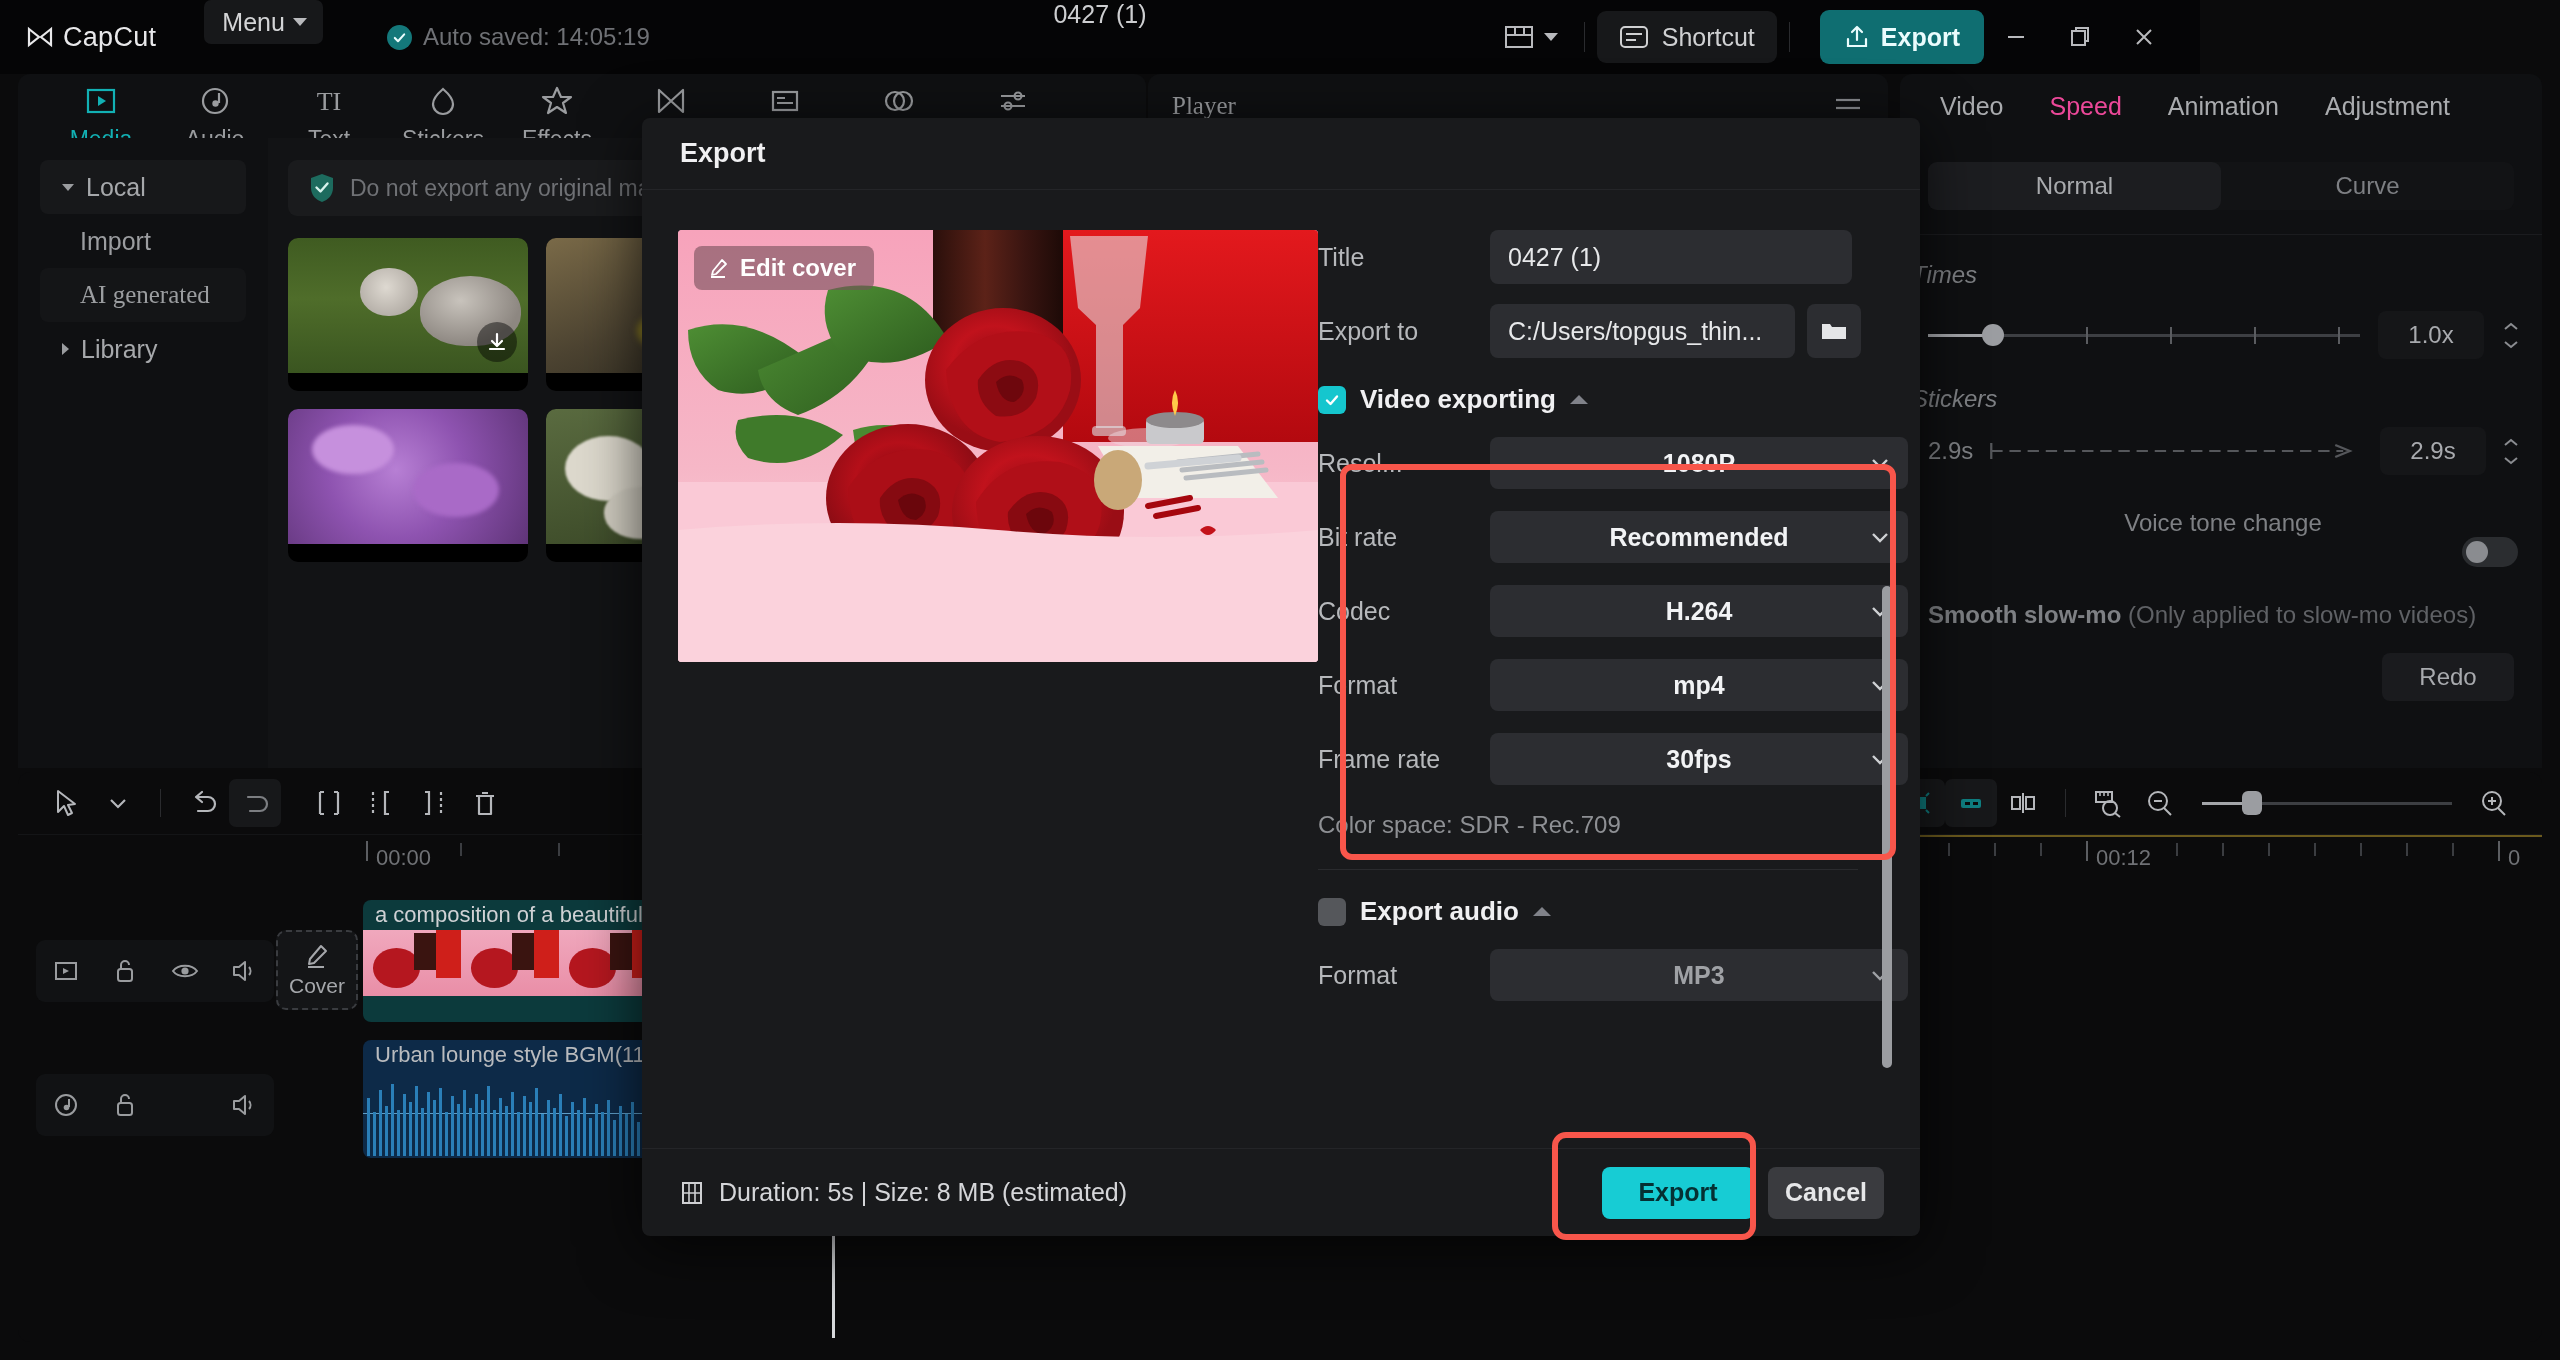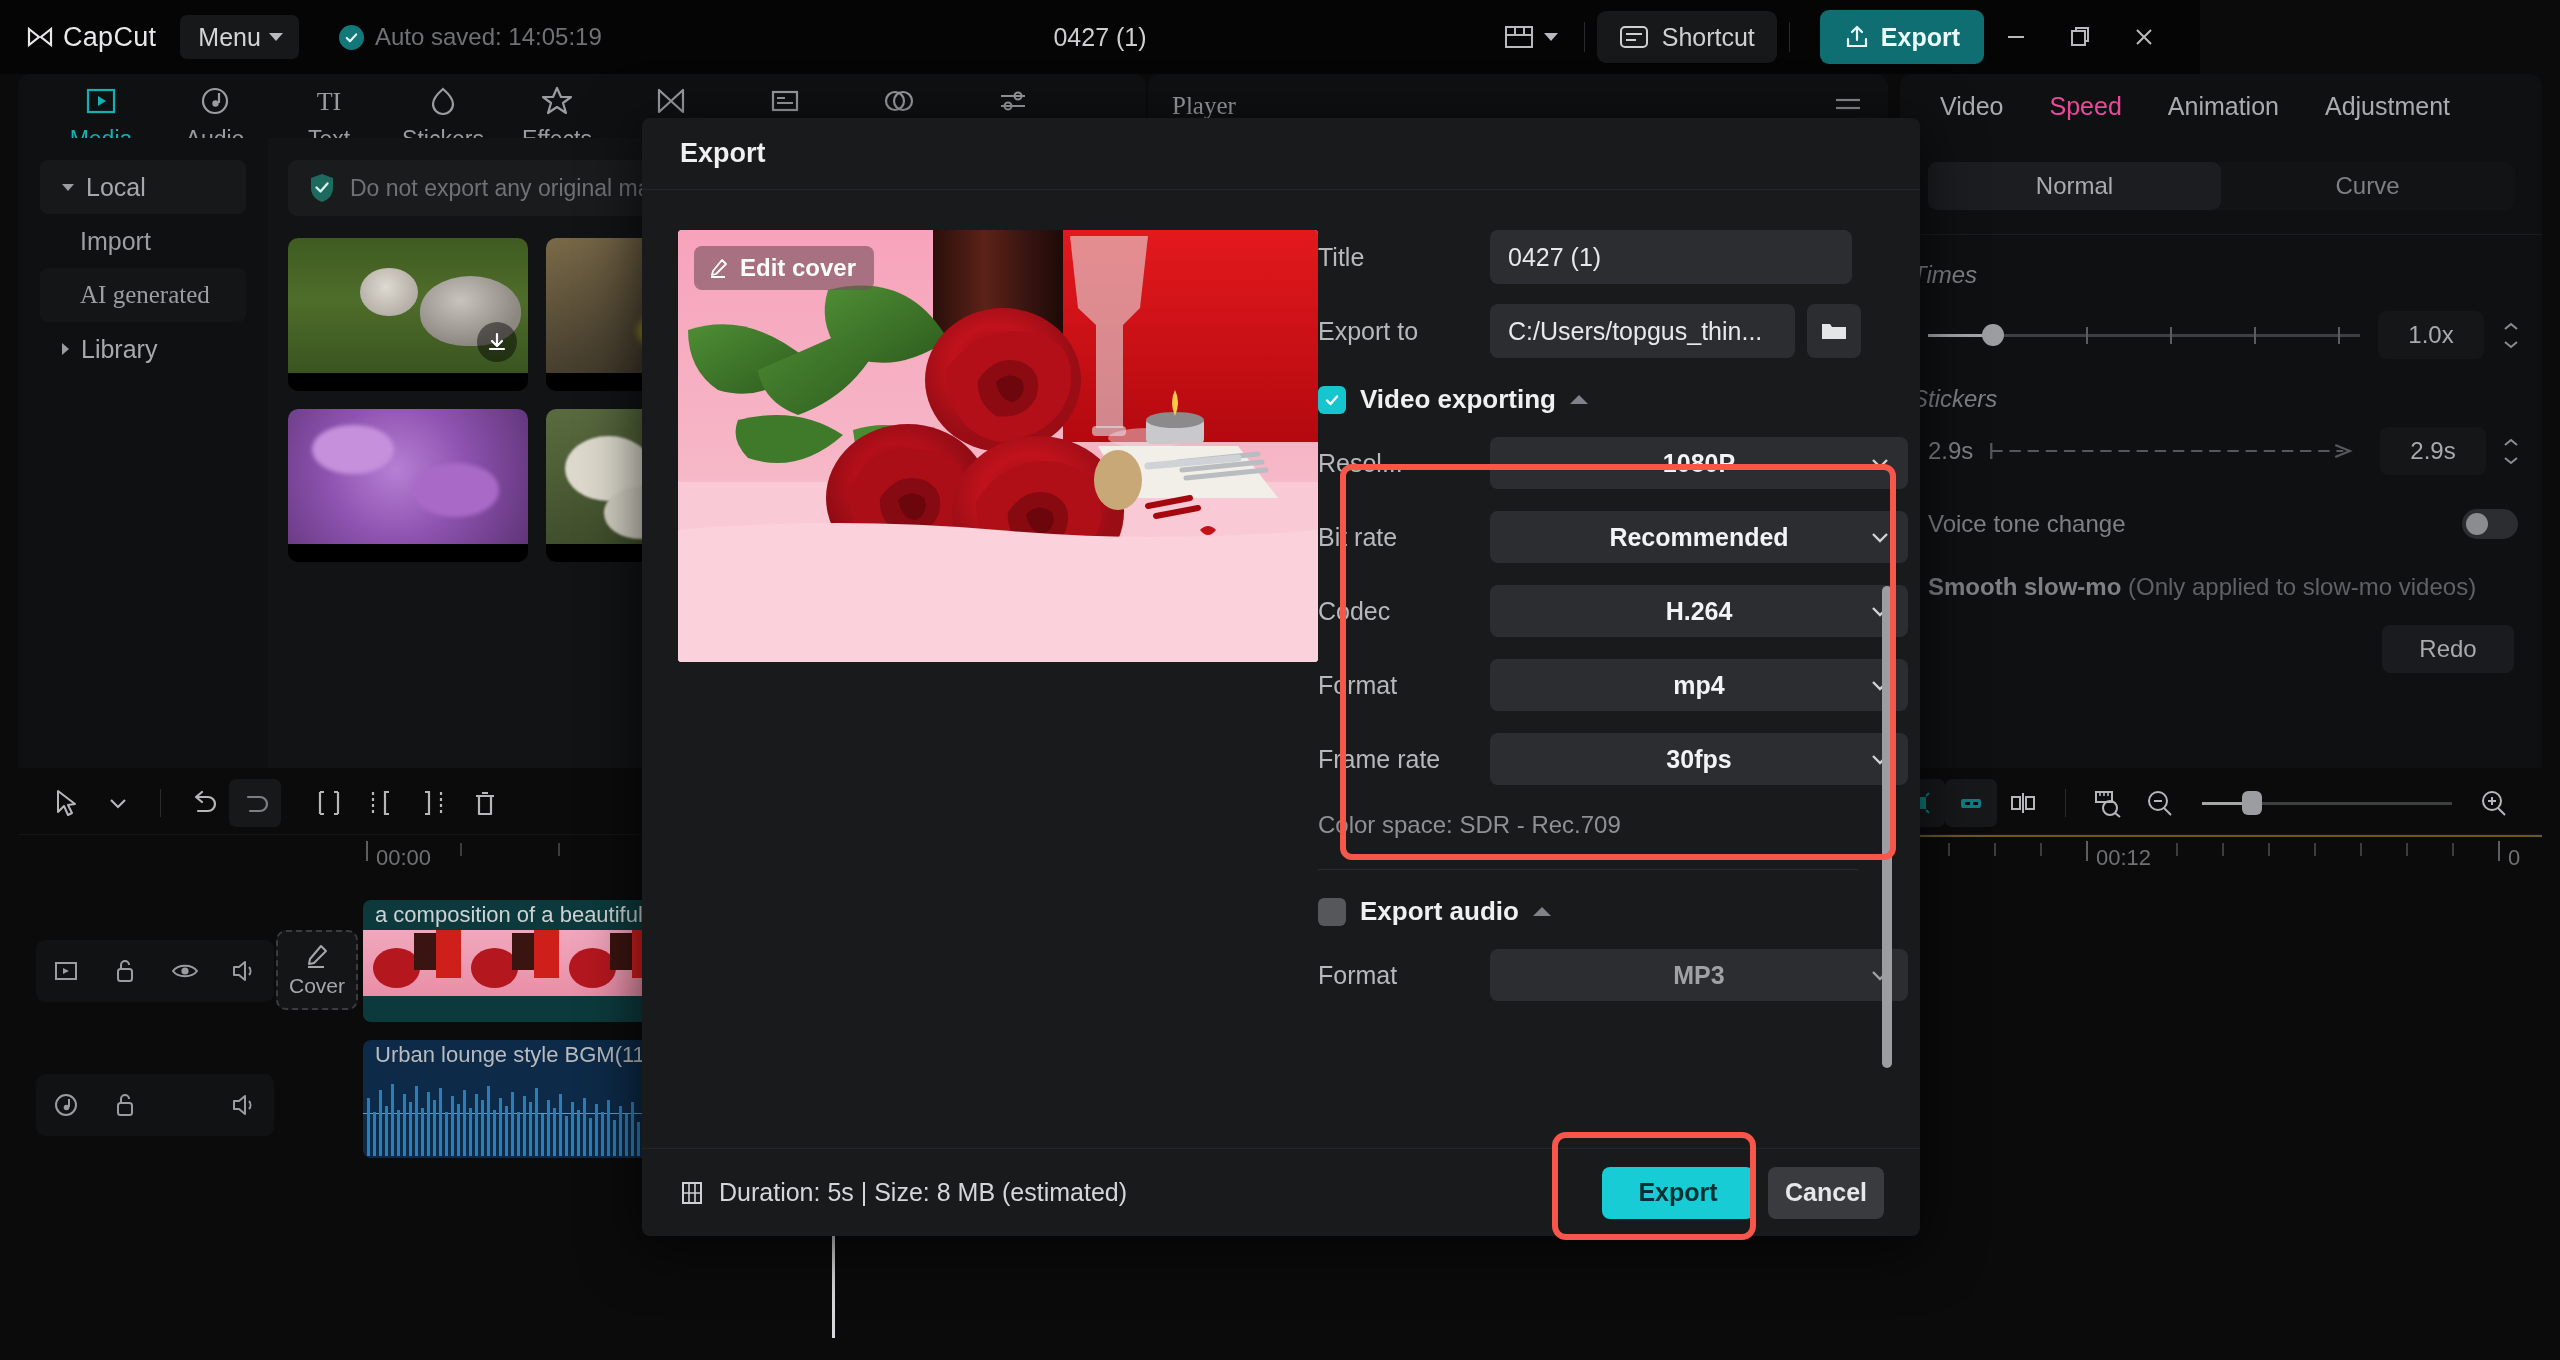--- a/index.html
+++ b/index.html
@@ -8,21 +8,21 @@
     background: #0b0b0c;
     font-family: "Liberation Sans", sans-serif;
     overflow: hidden;
     color: #d6d6d8;
   }
   #app { position: relative; width: 2560px; height: 1360px; }
 
   
   .titlebar {
     position: absolute; left: 0; top: 0; width: 2200px; height: 74px;
-    background: #050506; display: flex; align-items: center;
+    background: #050506; display: flex;  gap: 24px;
   }
   .logo-wrap { display: flex; align-items: center; gap: 9px; margin-left: 26px; }
   .logo-mark { width: 28px; height: 22px; }
   .logo-text { font-size: 27px; color: #e8e8ea; letter-spacing: .3px; }
   .menu-btn {
     margin-left: 24px; height: 44px; padding: 0 16px 0 18px; border-radius: 7px;
     background: #17181a; display: flex; align-items: center; gap: 8px;
     font-size: 25px; color: #d3d4d6;
   }
   .caret-d { width: 0; height: 0; border-left: 7px solid transparent; border-right: 7px solid transparent; border-top: 8px solid #b9babd; }
@@ -90,21 +90,21 @@
   .sl-track { position: relative; flex: 1; height: 26px; }
   .sl-line { position: absolute; left: 0; right: 0; top: 12px; height: 3px; background: #3d3f43; }
   .sl-line-fill { position: absolute; left: 0; width: 62px; top: 12px; height: 3px; background: #a4a6aa; }
   .sl-knob { position: absolute; left: 54px; top: 2px; width: 22px; height: 22px; border-radius: 11px; background: #9b9da1; }
   .sl-tick { position: absolute; top: 5px; width: 2px; height: 17px; background: #5a5c60; }
   .numbox { width: 106px; height: 48px; border-radius: 8px; background: #151618; display: flex; align-items: center; justify-content: center; font-size: 24px; color: #a8aaae; }
   .spin { display: flex; flex-direction: column; gap: 5px; align-items: center; }
   .dur-row { display: flex; align-items: center; gap: 16px; margin: 14px 22px 0 28px; }
   .dur-val { font-size: 24px; color: #7e8084; }
   .dash-arrow { flex: 1; position: relative; height: 20px; }
-  .toggle-row { display: flex; align-items: center; margin: 34px 24px 0 28px; }
+  .toggle-row { display: flex; align-items: center; margin: 34px 24px 0 28px; flex-direction: column; }
   .toggle-lab { font-size: 24px; color: #7e8084; }
   .toggle { margin-left: auto; width: 56px; height: 30px; border-radius: 15px; background: #2b2d30; position: relative; }
   .toggle .knob { position: absolute; left: 4px; top: 4px; width: 22px; height: 22px; border-radius: 11px; background: #8a8c90; }
   .slowmo { margin: 34px 0 0 28px; font-size: 24px; color: #5f6165; }
   .slowmo b { color: #7e8084; font-weight: bold; }
   .redo-row { display: flex; justify-content: flex-end; padding: 24px 28px 0 0; }
   .redo-btn { width: 132px; height: 48px; border-radius: 8px; background: #1a1b1e; display: flex; align-items: center; justify-content: center; font-size: 24px; color: #a8aaae; }
 
   
   .timeline { position: absolute; left: 18px; top: 772px; width: 2524px; height: 570px; background: #0b0b0c; border-radius: 12px; }

